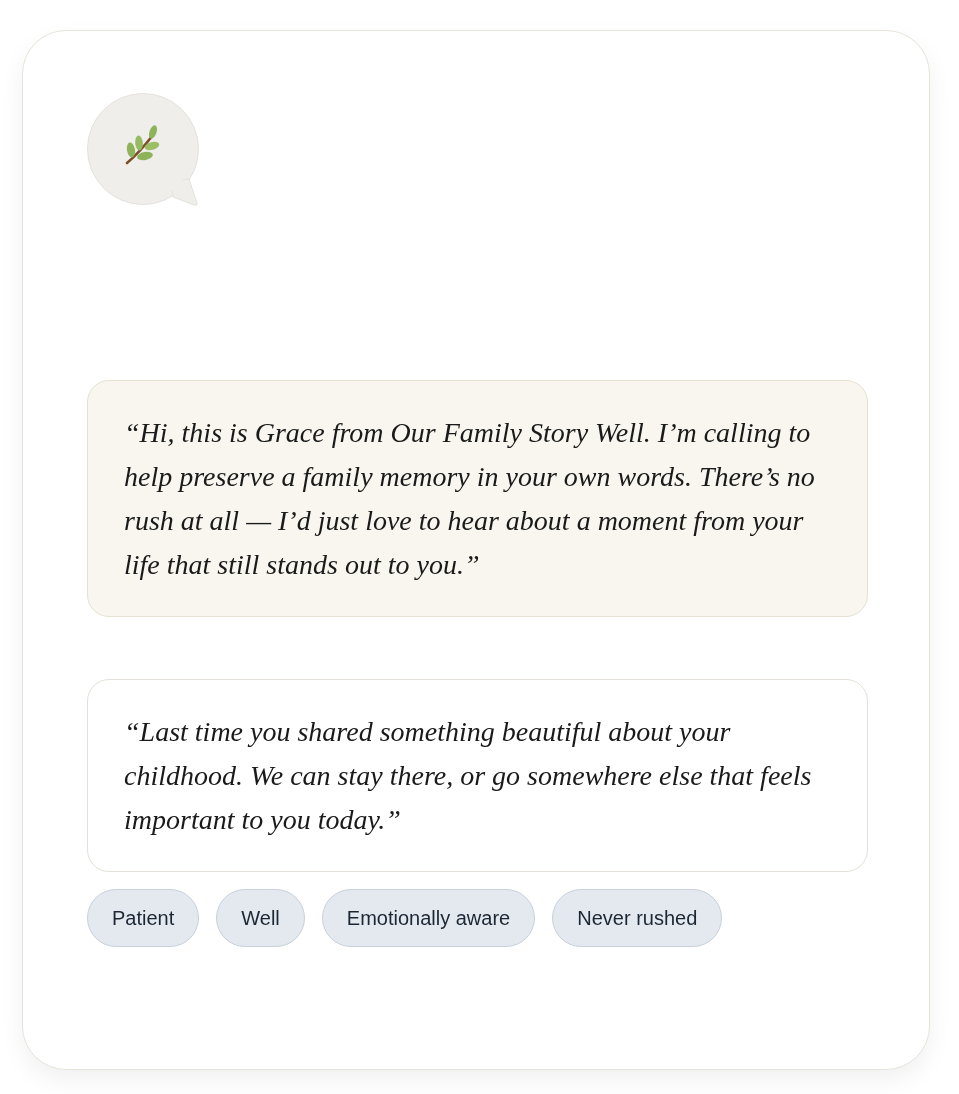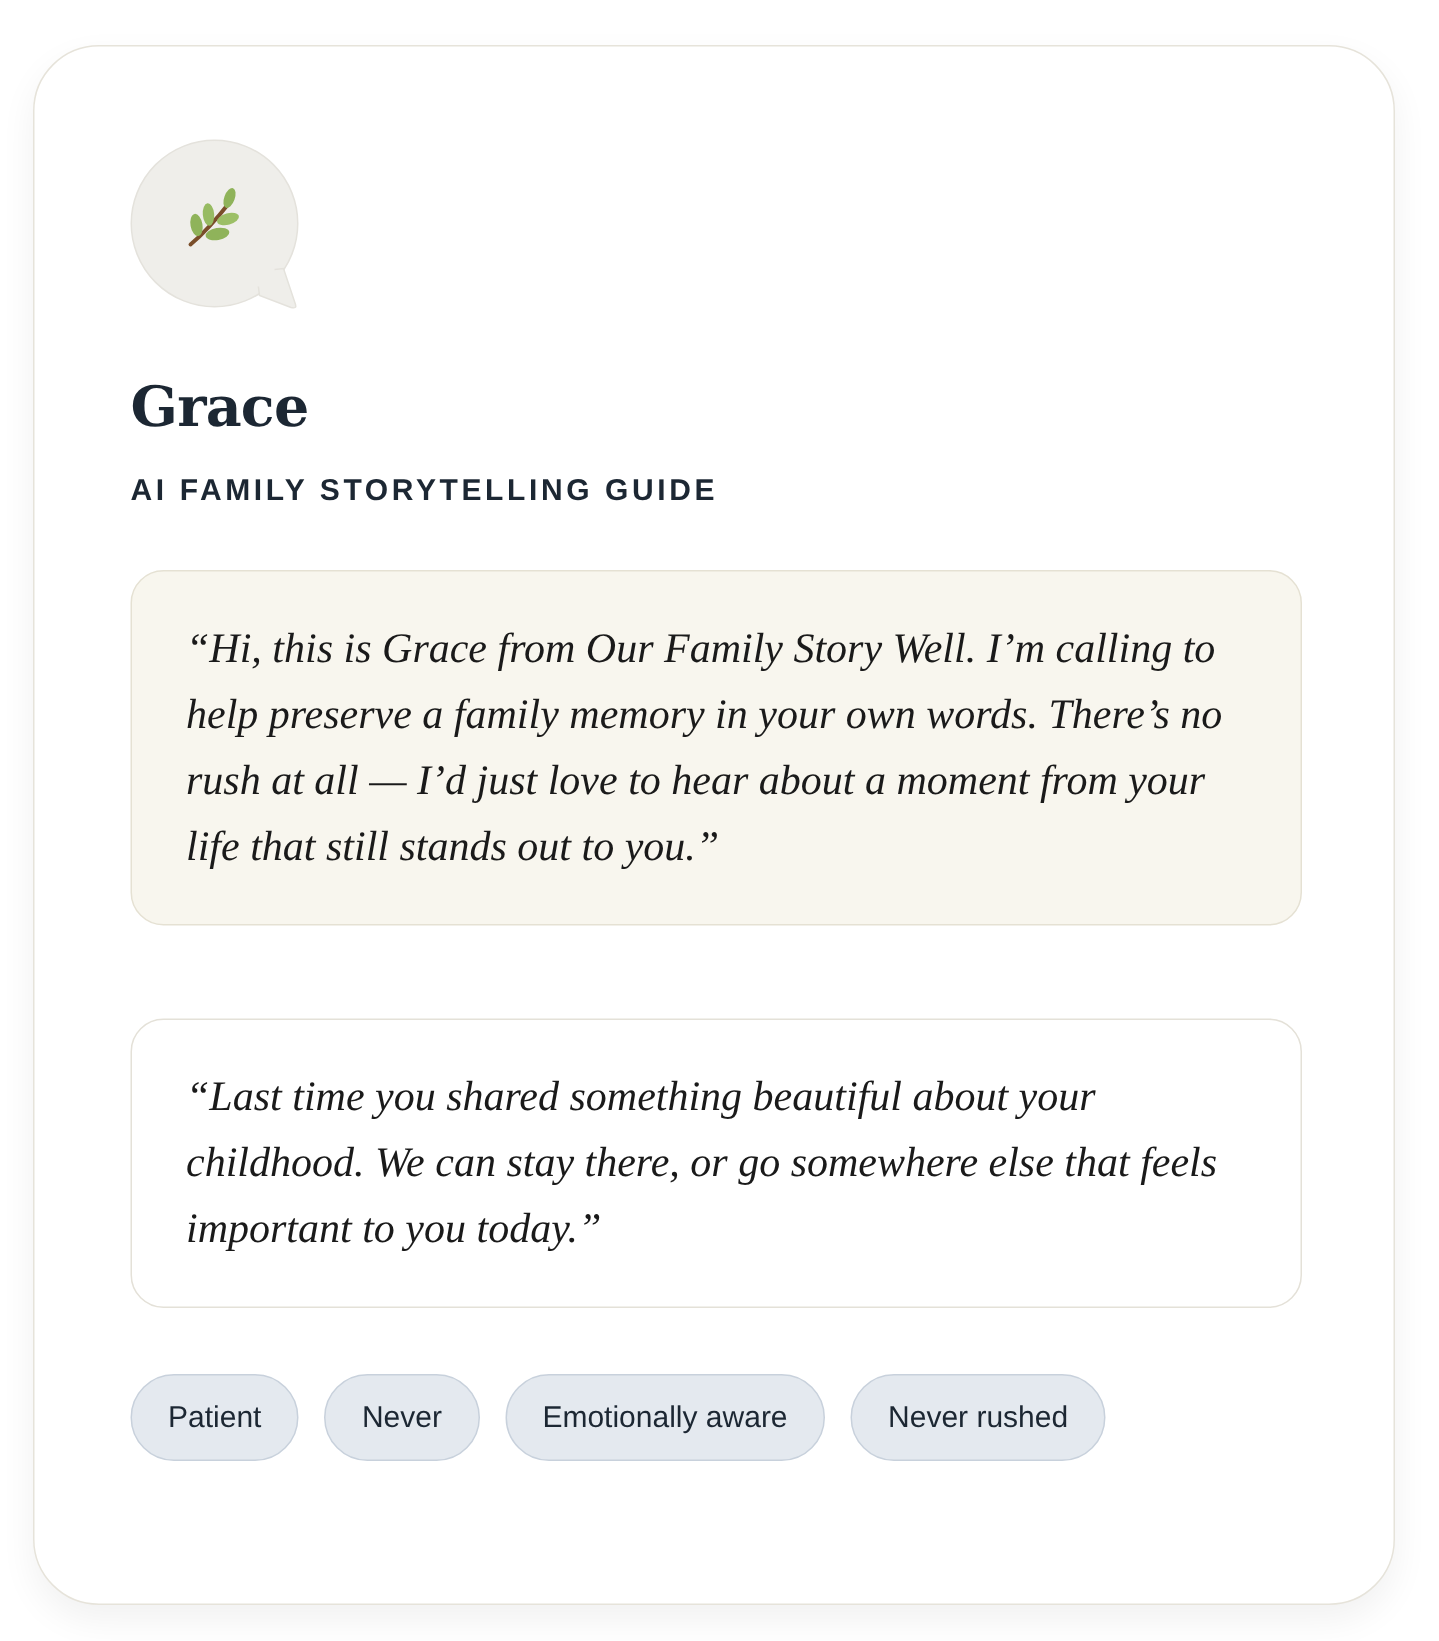--- a/index.html
+++ b/index.html
@@ -77,21 +77,21 @@
       border: 1.5px solid #e5e1d3;
     }
     .quote-secondary {
       top: 609px; height: 193px;
       background: #ffffff;
       border: 1.5px solid #e4e1d8;
       margin-top: 39px;
     }
     .tags {
       position: absolute;
-      left: 64px; top: 885px;
+      left: 64px; top: 858px;
       width: 781px;
       display: flex;
       flex-wrap: wrap;
       column-gap: 17px;
       row-gap: 15px;
     }
     .tag {
       height: 58px;
       box-sizing: border-box;
       padding: 0 24px;
@@ -116,25 +116,23 @@
   </svg>
   <svg class="avatar-icon" viewBox="0 0 48 48">
     <path d="M8 40 Q20 30 34 12" stroke="#7a4e2a" stroke-width="2.6" fill="none" stroke-linecap="round"></path>
     <ellipse cx="12" cy="27" rx="4" ry="7.5" transform="rotate(-10 12 27)" fill="#8fb35a"></ellipse>
     <ellipse cx="20" cy="20" rx="3.8" ry="7.5" transform="rotate(-5 20 20)" fill="#97bb62"></ellipse>
     <ellipse cx="34" cy="9" rx="3.5" ry="7" transform="rotate(20 34 9)" fill="#8fb35a"></ellipse>
     <ellipse cx="33" cy="23" rx="7.5" ry="3.8" transform="rotate(-15 33 23)" fill="#9cbf66"></ellipse>
     <ellipse cx="26" cy="33" rx="8" ry="4" transform="rotate(-10 26 33)" fill="#8fb35a"></ellipse>
   </svg>
 
-  <h1 class="name">Grace</h1>
-  <div class="role">AI FAMILY STORYTELLING GUIDE</div>
 
   <div class="quote quote-primary">“Hi, this is Grace from Our Family Story Well. I’m calling to help preserve a family memory in your own words. There’s no rush at all — I’d just love to hear about a moment from your life that still stands out to you.”</div>
   <div class="quote quote-secondary">“Last time you shared something beautiful about your childhood. We can stay there, or go somewhere else that feels important to you today.”</div>
 
   <div class="tags">
     <div class="tag">Patient</div>
-    <div class="tag">Never</div>
+    <div class="tag">Well</div>
     <div class="tag">Emotionally aware</div>
     <div class="tag">Never rushed</div>
   </div>
 </div>
 
 </body></html>

